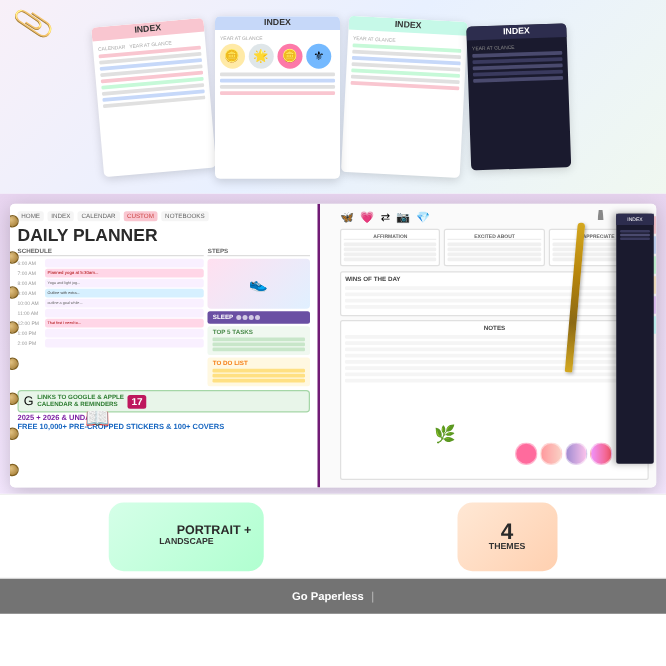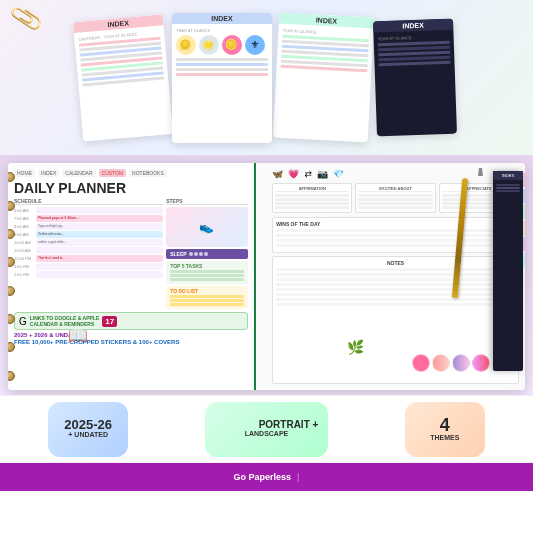--- a/index.html
+++ b/index.html
@@ -113,21 +113,21 @@
       box-shadow: 0 4px 16px rgba(0,0,0,0.2);
       display: flex;
       overflow: hidden;
     }
 
     
     .left-page {
       width: 48%;
       background: #fff;
       padding: 6px;
-      border-right: 2px solid #15803d;
+      border-right: 2px solid #701a75;
       position: relative;
       overflow: hidden;
     }
 
     .planner-nav {
       display: flex;
       gap: 3px;
       margin-bottom: 4px;
     }
     .nav-item {
@@ -527,21 +527,21 @@
       font-weight: bold;
       color: #333;
       text-align: center;
       line-height: 1.2;
     }
 
     
     .bottom-bar {
       width: 533px;
       height: 28px;
-      background: #a21caf;
+      background: #737373;
       display: flex;
       align-items: center;
       justify-content: center;
       gap: 6px;
     }
 
     .bottom-text {
       font-size: 9px;
       color: #fff;
       font-weight: 500;
@@ -849,24 +849,20 @@
 
     <div class="plant-sticker">🌿</div>
 
   </div>
 </div>
 
 <div class="badges-section">
 
 
 
-  <div class="badge blue">
-    <div class="badge-num" style="font-size:13px;">2025-26</div>
-    <div class="badge-label">+ UNDATED</div>
-  </div>
 
   <div class="badge green">
     <div class="badge-num" style="font-size:10px;margin-left:44px;">PORTRAIT +</div>
     <div class="badge-label">LANDSCAPE</div>
   </div>
 
   <div class="badge orange">
     <div class="badge-num">4</div>
     <div class="badge-label">THEMES</div>
   </div>

